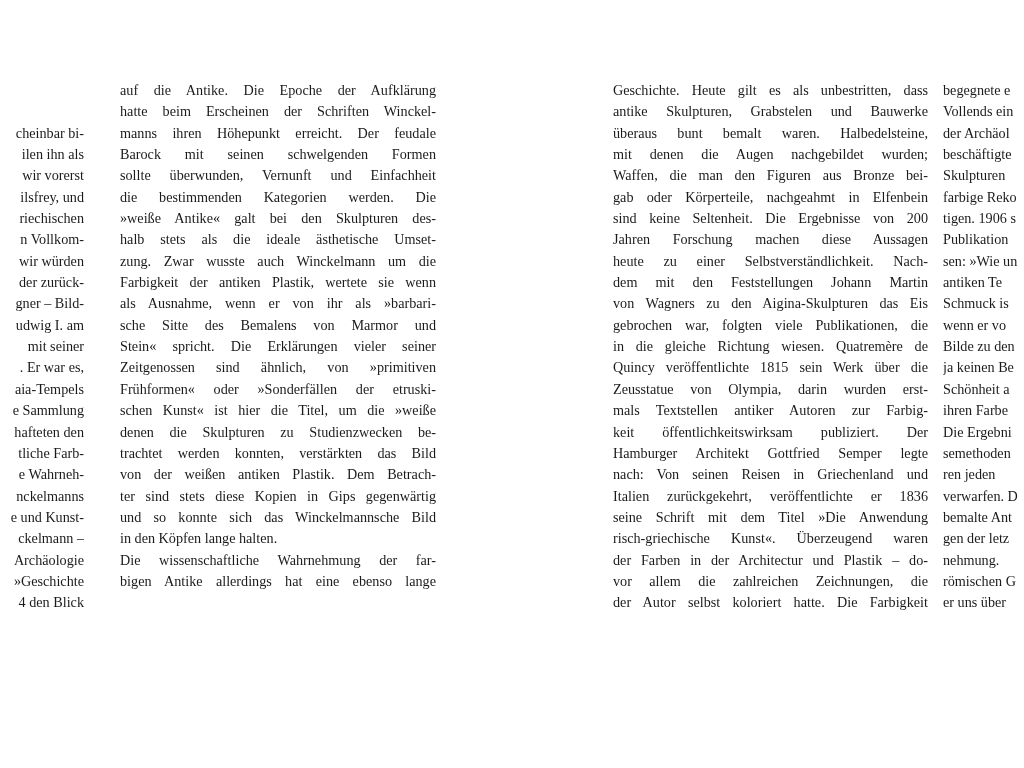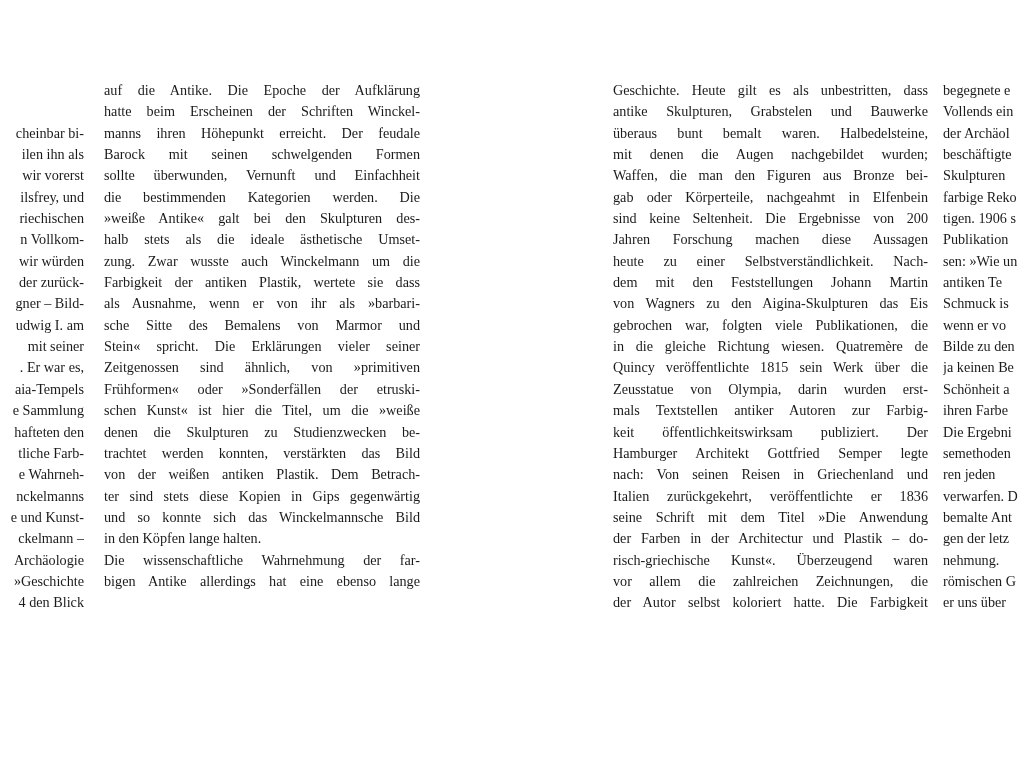--- a/index.html
+++ b/index.html
@@ -42,21 +42,21 @@
   .col-clip-left .line {
     text-align: right;
     white-space: nowrap;
   }
   
   .col-clip-right .line {
     text-align: left;
     white-space: nowrap;
   }
   #col-left-partial  { left: -216px; width: 300px; top: 122.7px; }
-  #col-left-main     { left: 104px;  width: 316px; top: 80px; }
+  #col-left-main     { left: 120px;  width: 316px; top: 80px; }
   #col-right-main    { left: 613px;  width: 315px; top: 80px; }
   #col-right-partial { left: 943px;  width: 300px; top: 80px; }
 </style>
 </head>
 <body style="background: rgb(255, 255, 255); color: rgb(26, 26, 26);">
 
 <div class="page-spread">
 
   <div id="col-left-partial" class="column col-clip-left">
       <div class="line">cheinbar bi-</div>
@@ -87,21 +87,21 @@
   <div id="col-left-main" class="column col-justify">
       <div class="line">auf die Antike. Die Epoche der Aufklärung</div>
       <div class="line">hatte beim Erscheinen der Schriften Winckel-</div>
       <div class="line">manns ihren Höhepunkt erreicht. Der feudale</div>
       <div class="line">Barock mit seinen schwelgenden Formen</div>
       <div class="line">sollte überwunden, Vernunft und Einfachheit</div>
       <div class="line">die bestimmenden Kategorien werden. Die</div>
       <div class="line">»weiße Antike« galt bei den Skulpturen des-</div>
       <div class="line">halb stets als die ideale ästhetische Umset-</div>
       <div class="line">zung. Zwar wusste auch Winckelmann um die</div>
-      <div class="line">Farbigkeit der antiken Plastik, wertete sie dass</div>
+      <div class="line">Farbigkeit der antiken Plastik, wertete sie wenn</div>
       <div class="line">als Ausnahme, wenn er von ihr als »barbari-</div>
       <div class="line">sche Sitte des Bemalens von Marmor und</div>
       <div class="line">Stein« spricht. Die Erklärungen vieler seiner</div>
       <div class="line">Zeitgenossen sind ähnlich, von »primitiven</div>
       <div class="line">Frühformen« oder »Sonderfällen der etruski-</div>
       <div class="line">schen Kunst« ist hier die Titel, um die »weiße</div>
       <div class="line">denen die Skulpturen zu Studienzwecken be-</div>
       <div class="line">trachtet werden konnten, verstärkten das Bild</div>
       <div class="line">von der weißen antiken Plastik. Dem Betrach-</div>
       <div class="line">ter sind stets diese Kopien in Gips gegenwärtig</div>
@@ -126,22 +126,22 @@
       <div class="line">gebrochen war, folgten viele Publikationen, die</div>
       <div class="line">in die gleiche Richtung wiesen. Quatremère de</div>
       <div class="line">Quincy veröffentlichte 1815 sein Werk über die</div>
       <div class="line">Zeusstatue von Olympia, darin wurden erst-</div>
       <div class="line">mals Textstellen antiker Autoren zur Farbig-</div>
       <div class="line">keit öffentlichkeitswirksam publiziert. Der</div>
       <div class="line">Hamburger Architekt Gottfried Semper legte</div>
       <div class="line">nach: Von seinen Reisen in Griechenland und</div>
       <div class="line">Italien zurückgekehrt, veröffentlichte er 1836</div>
       <div class="line">seine Schrift mit dem Titel »Die Anwendung</div>
+      <div class="line">risch-griechische Kunst«. Überzeugend waren</div>
       <div class="line">der Farben in der Architectur und Plastik – do-</div>
-      <div class="line">risch-griechische Kunst«. Überzeugend waren</div>
       <div class="line">vor allem die zahlreichen Zeichnungen, die</div>
       <div class="line">der Autor selbst koloriert hatte. Die Farbigkeit</div>
     </div>
 
   <div id="col-right-partial" class="column col-clip-right">
       <div class="line">begegnete e</div>
       <div class="line">Vollends ein</div>
       <div class="line">der Archäol</div>
       <div class="line">beschäftigte</div>
       <div class="line">Skulpturen</div>

